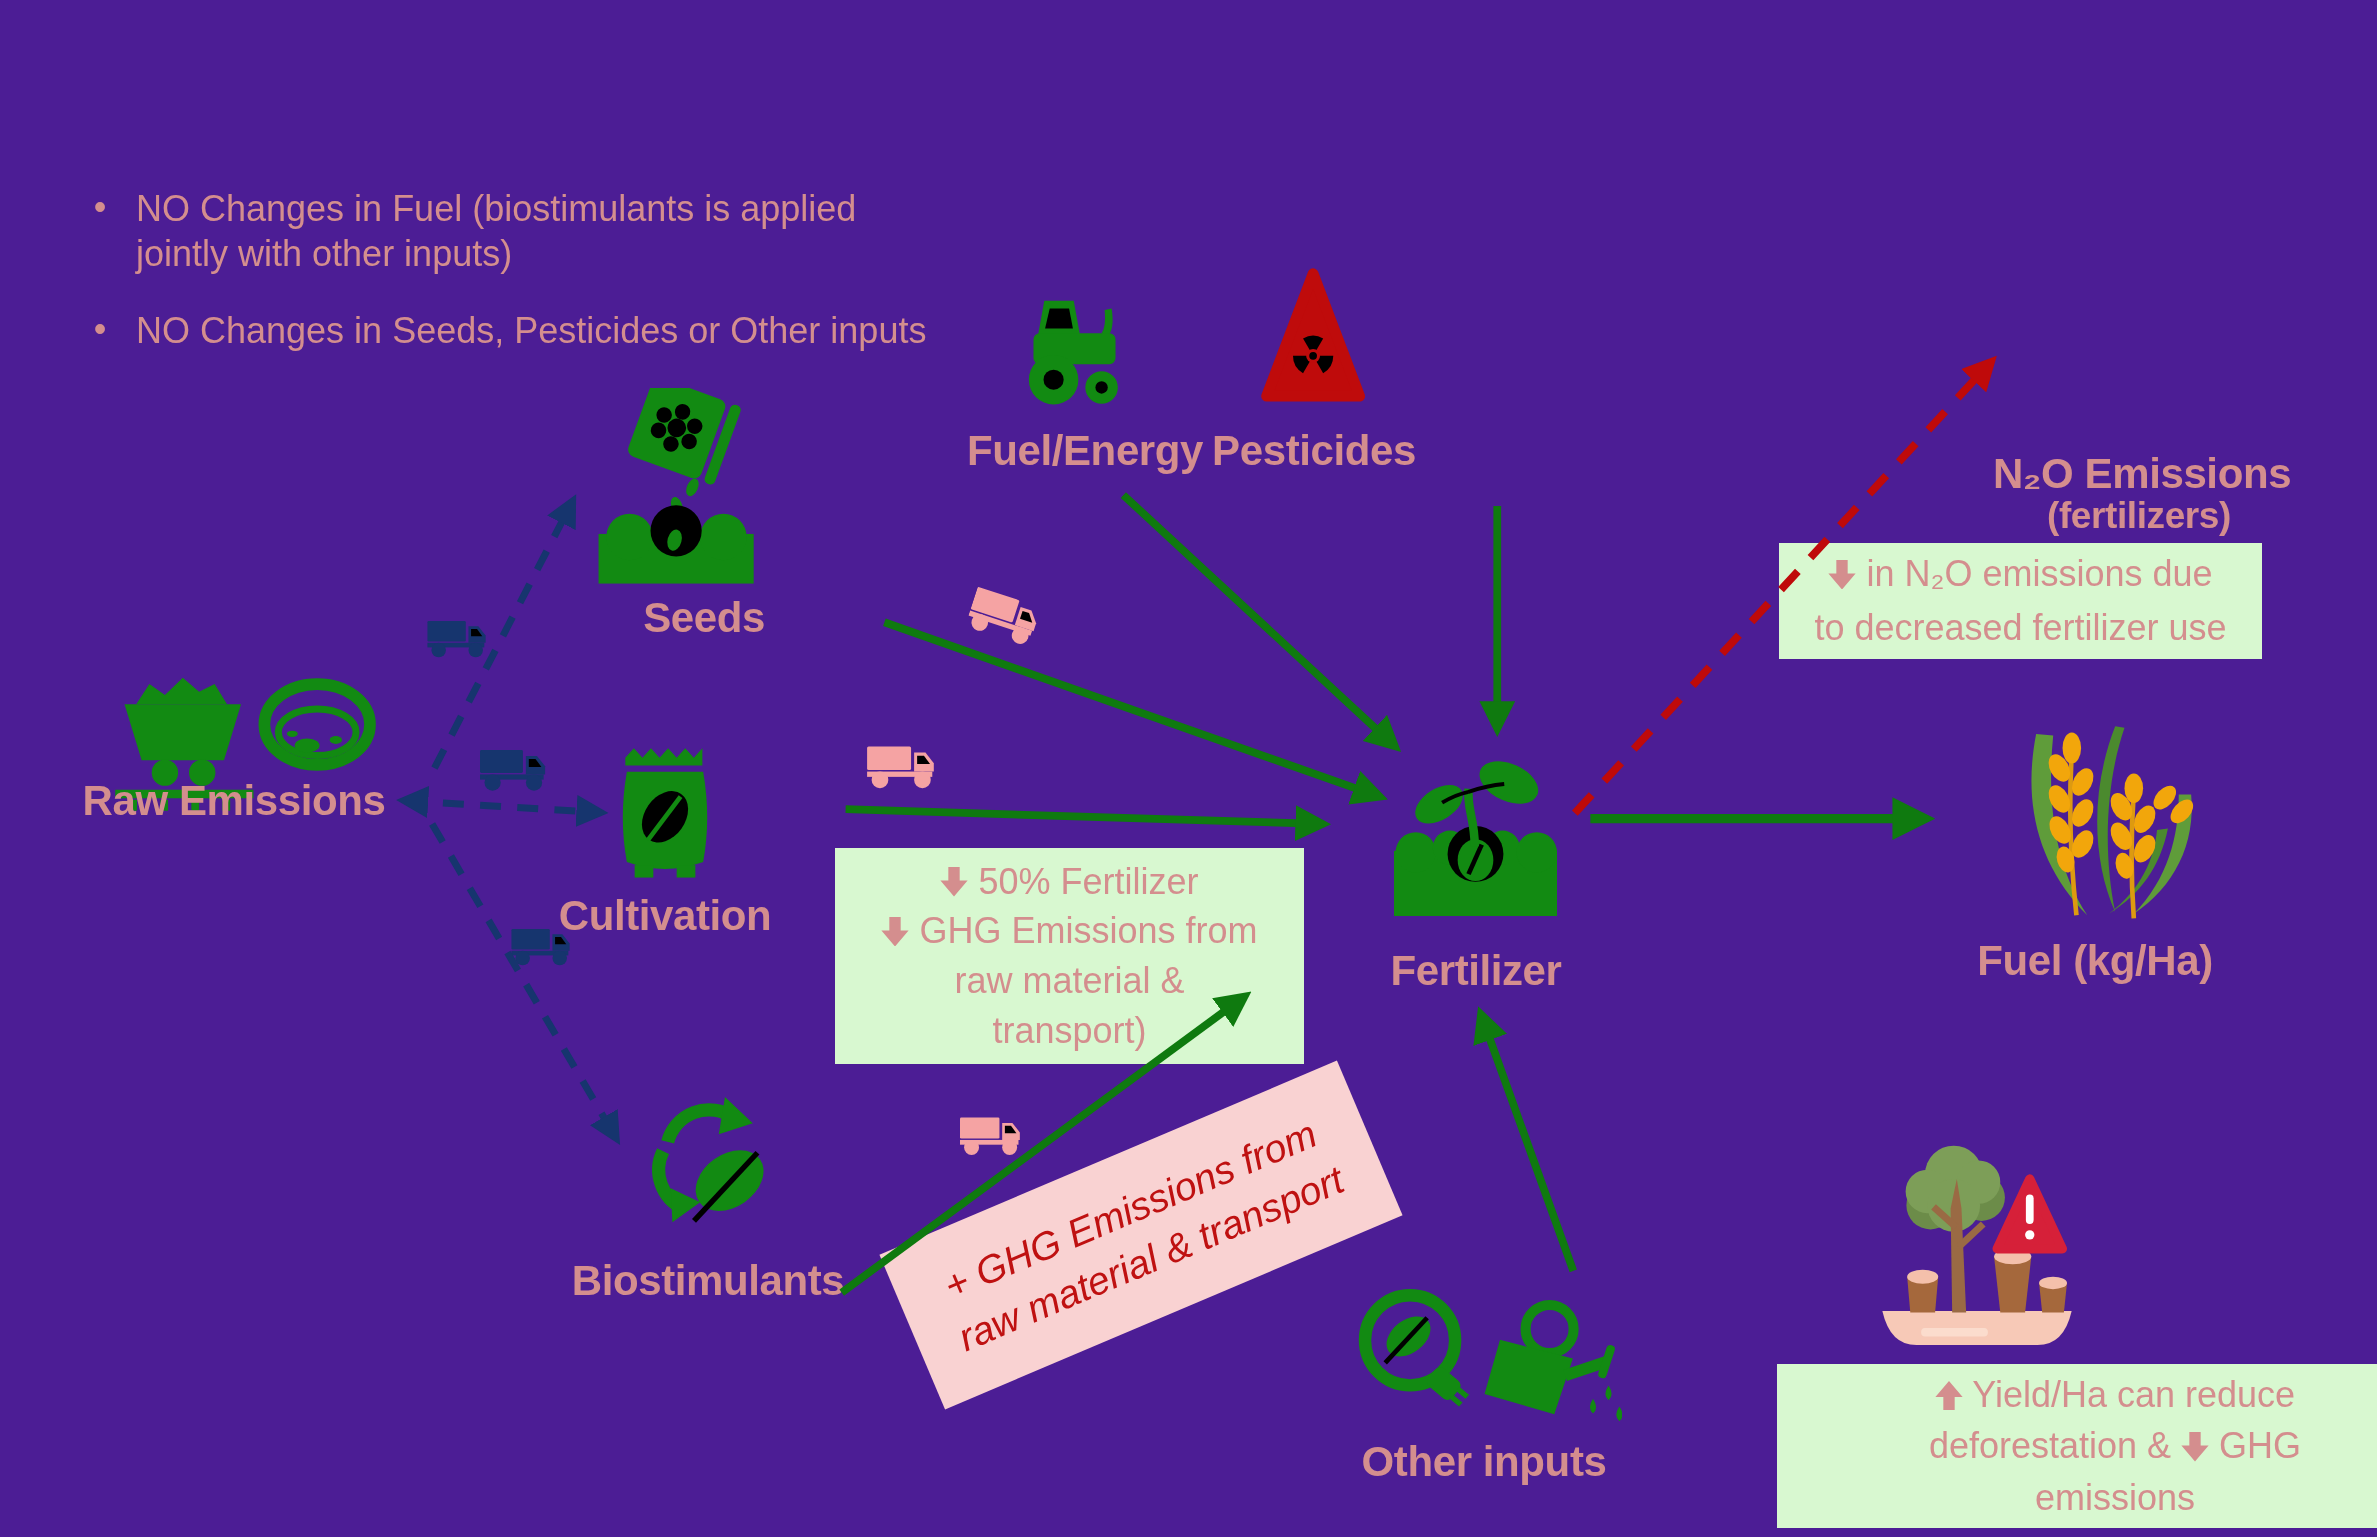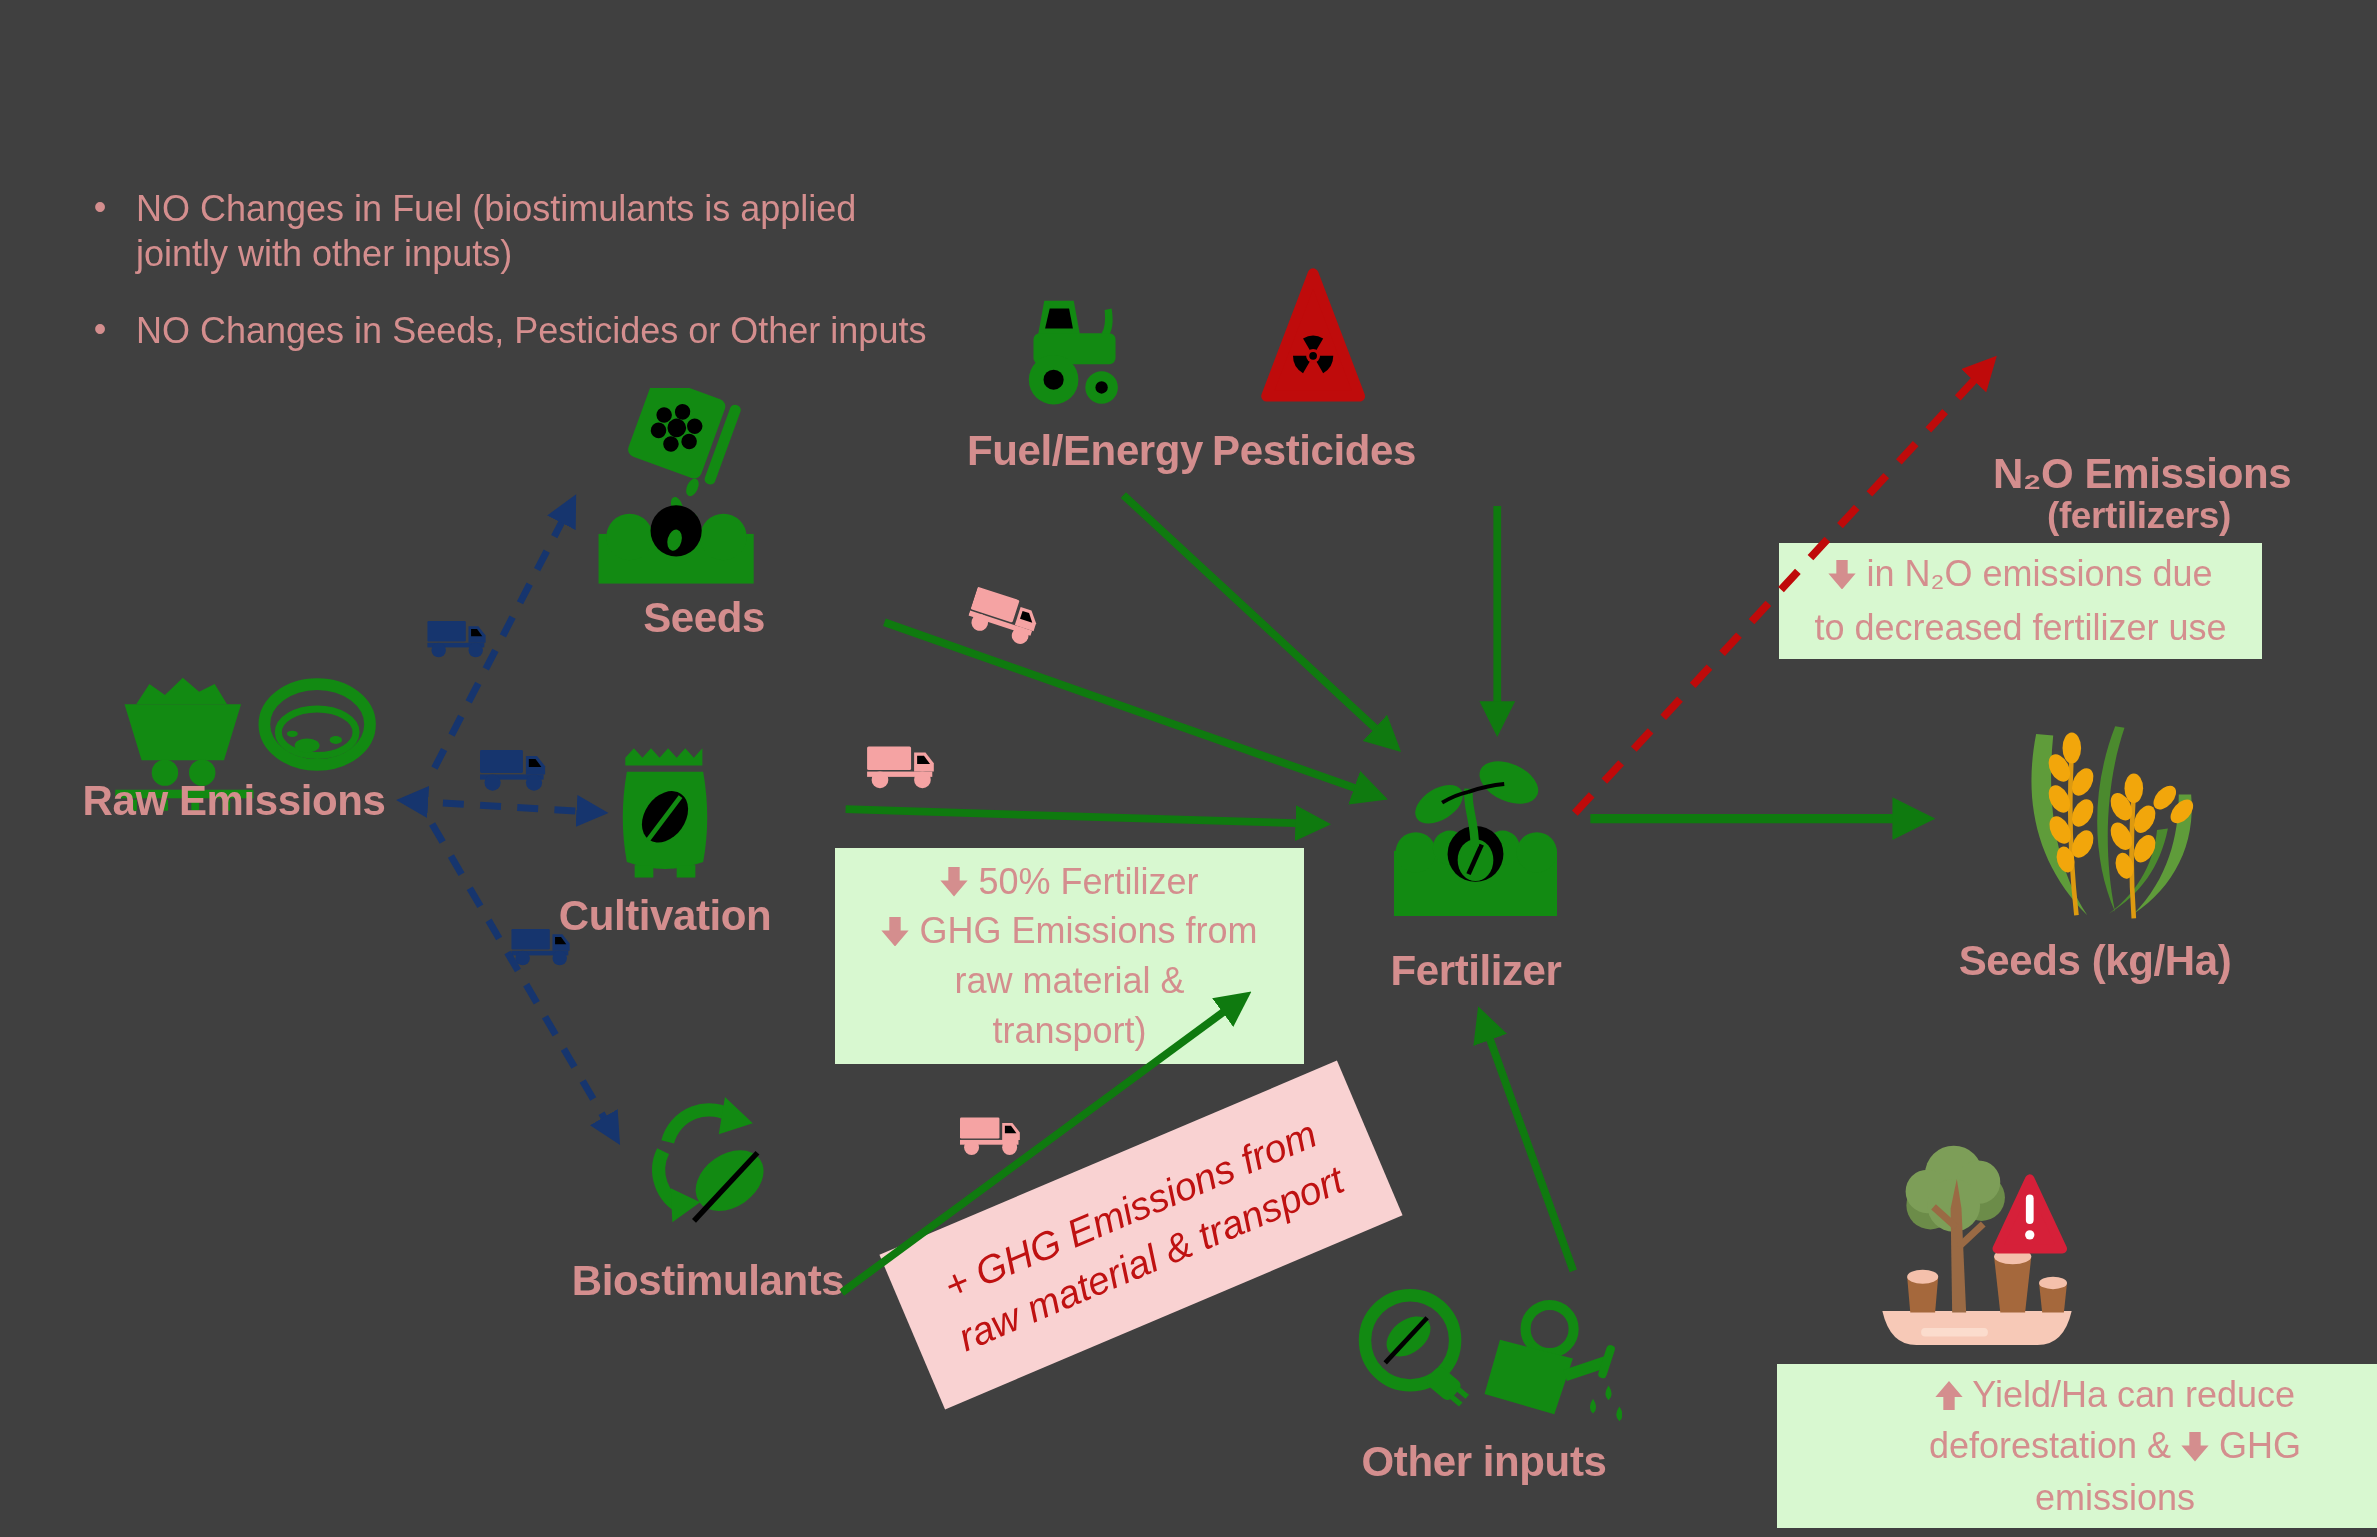--- a/index.html
+++ b/index.html
@@ -1,17 +1,17 @@
 <!DOCTYPE html>
 <html style="font-size:12.4px"><head>
 <meta charset="utf-8">
 <style>
   html,body{margin:0;padding:0;background:#000;}
   body{font-family:"Liberation Sans","DejaVu Sans",sans-serif;}
-  #canvas{position:relative;width:2377px;height:1537px;background:#404040;overflow:hidden;}
+  #canvas{position:relative;width:2377px;height:1537px;background:#4c1d95;overflow:hidden;}
   .abs{position:absolute;}
   svg{display:block;}
   
   .nlabel{position:absolute;transform:translateX(-50%);font-weight:700;font-size:42px;
           letter-spacing:-0.4px;color:#d48e8e;white-space:nowrap;}
   .sublabel{font-size:37px;}
   
   .notes{position:absolute;left:89px;top:186px;width:892px;color:#d48e8e;
          font-size:36px;line-height:1.26;list-style:none;margin:0;padding:0;}
   .notes li{position:relative;padding-left:47px;margin:0 0 31px 0;}
@@ -297,21 +297,21 @@
   </svg>
 
   <div class="nlabel" style="left:234px;top:777px;">Raw Emissions</div>
   <div class="nlabel" style="left:704px;top:594px;">Seeds</div>
   <div class="nlabel" style="left:665px;top:892px;">Cultivation</div>
   <div class="nlabel" style="left:708px;top:1257px;">Biostimulants</div>
   <div class="nlabel" style="left:1085px;top:427px;">Fuel/Energy</div>
   <div class="nlabel" style="left:1314px;top:427px;">Pesticides</div>
   <div class="nlabel" style="left:1476px;top:947px;">Fertilizer</div>
   <div class="nlabel" style="left:1484px;top:1438px;">Other inputs</div>
-  <div class="nlabel" style="left:2095px;top:937px;">Seeds (kg/Ha)</div>
+  <div class="nlabel" style="left:2095px;top:937px;">Fuel (kg/Ha)</div>
   <div class="nlabel" style="left:2142px;top:450px;">N₂O Emissions</div>
   <div class="nlabel sublabel" style="left:2139px;top:495px;">(fertilizers)</div>
 
   <div class="gbox" style="left:1779px;top:543px;width:483px;height:116px;">
     <div>
       <svg class="ba" viewBox="0 0 24 26">
           <path d="M7,0 h10 v12 h7 L12,26 L0,12 h7 z"></path>
         </svg>
       <span>in N₂O emissions due</span>
     </div>

